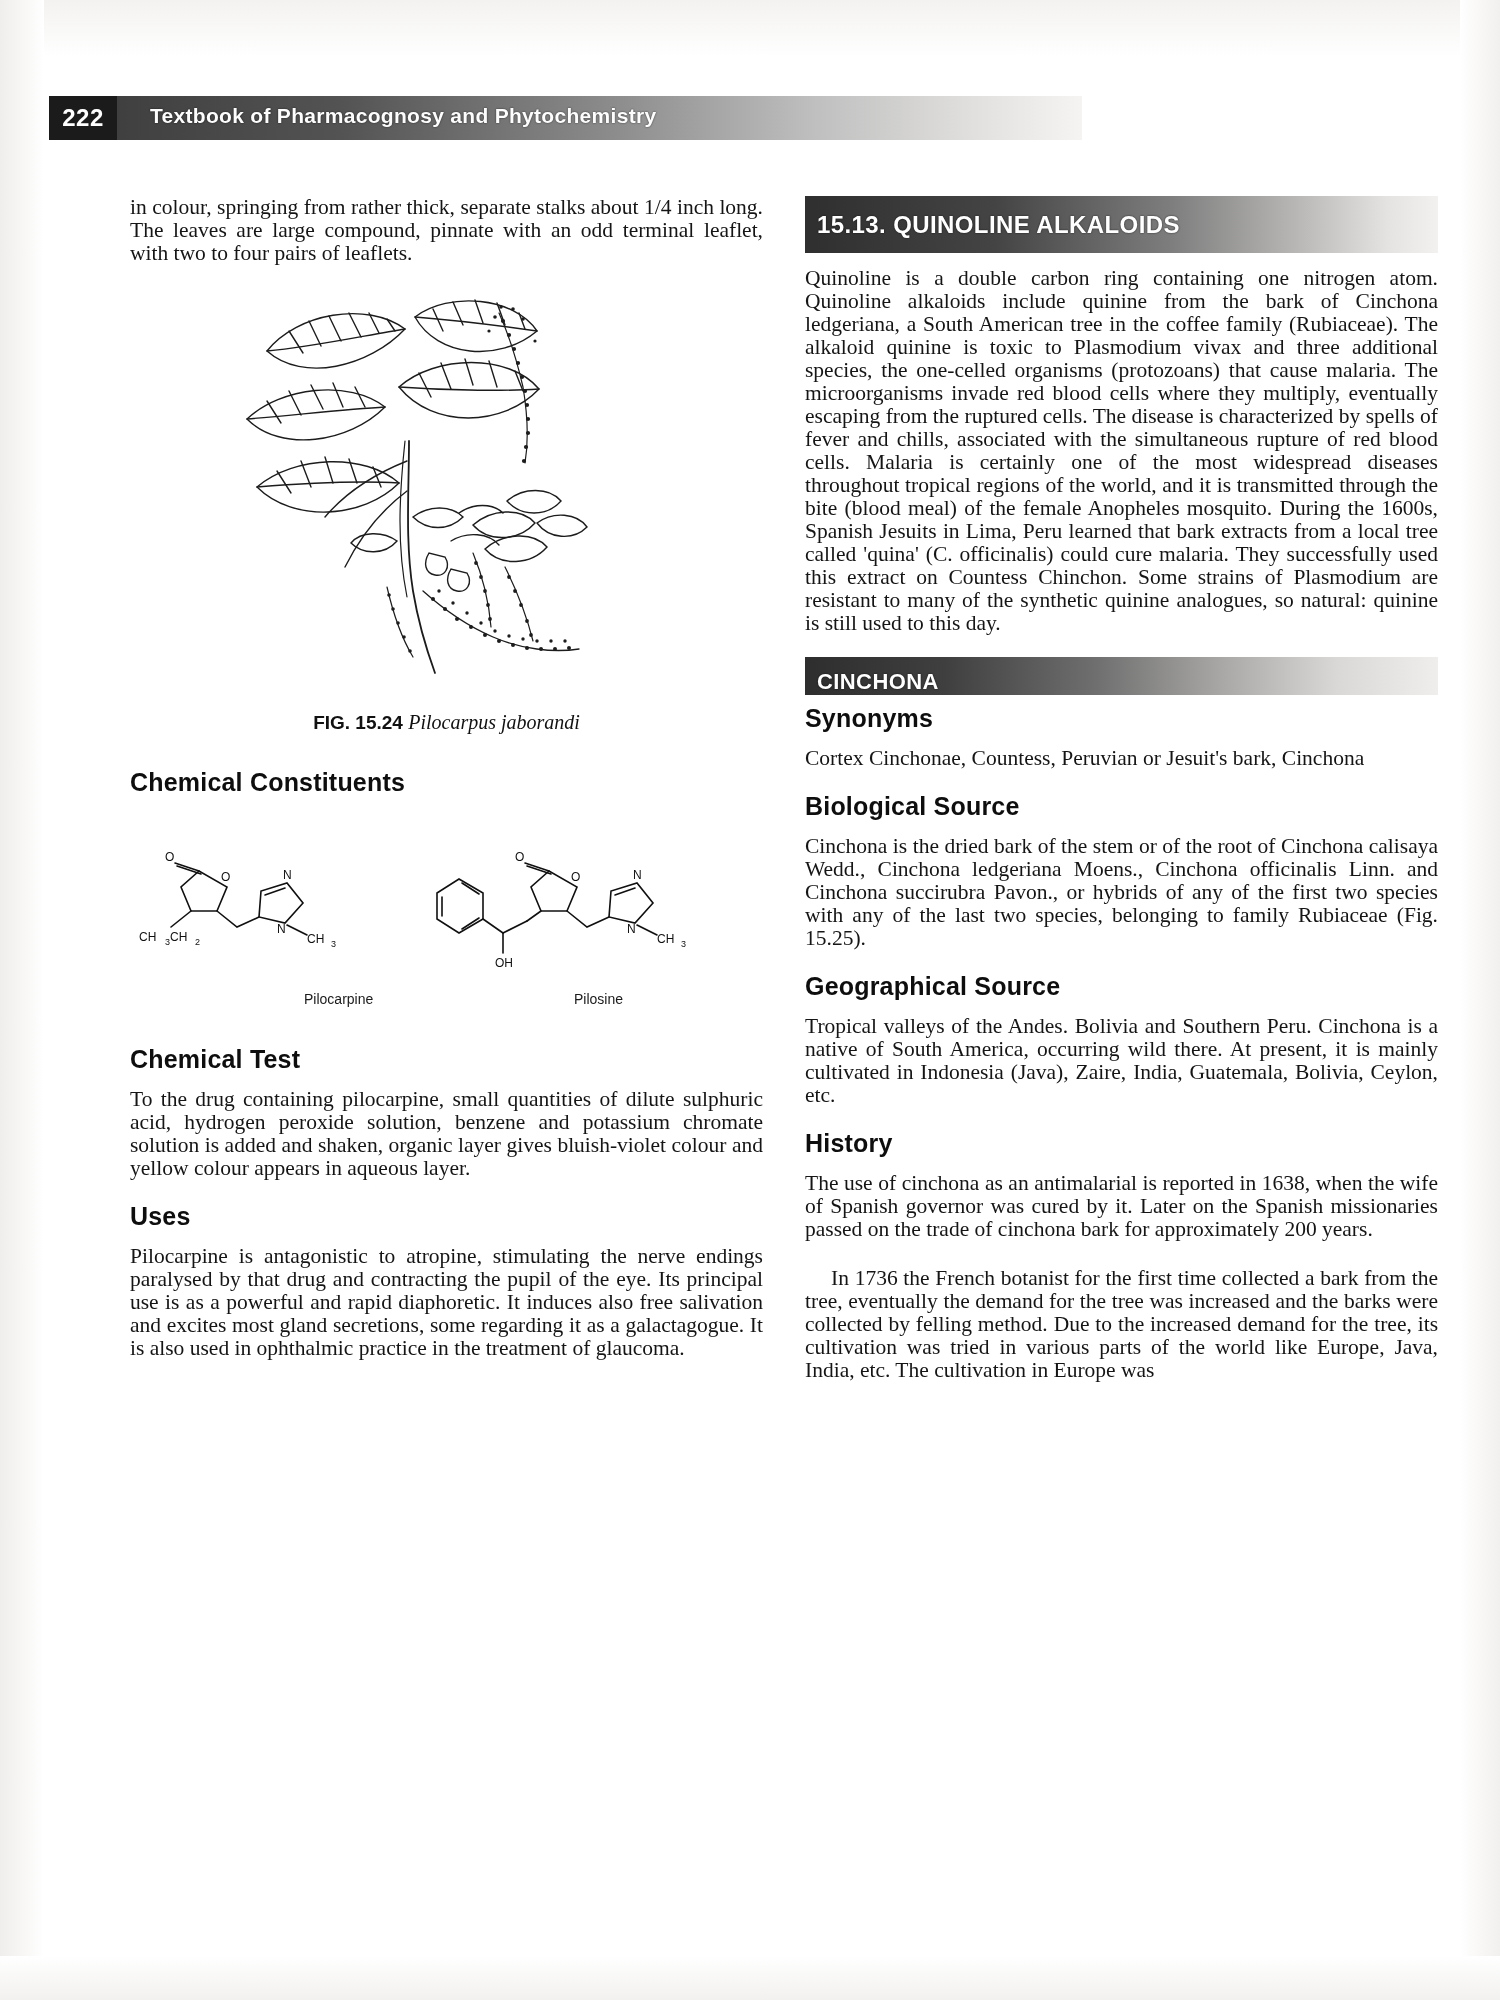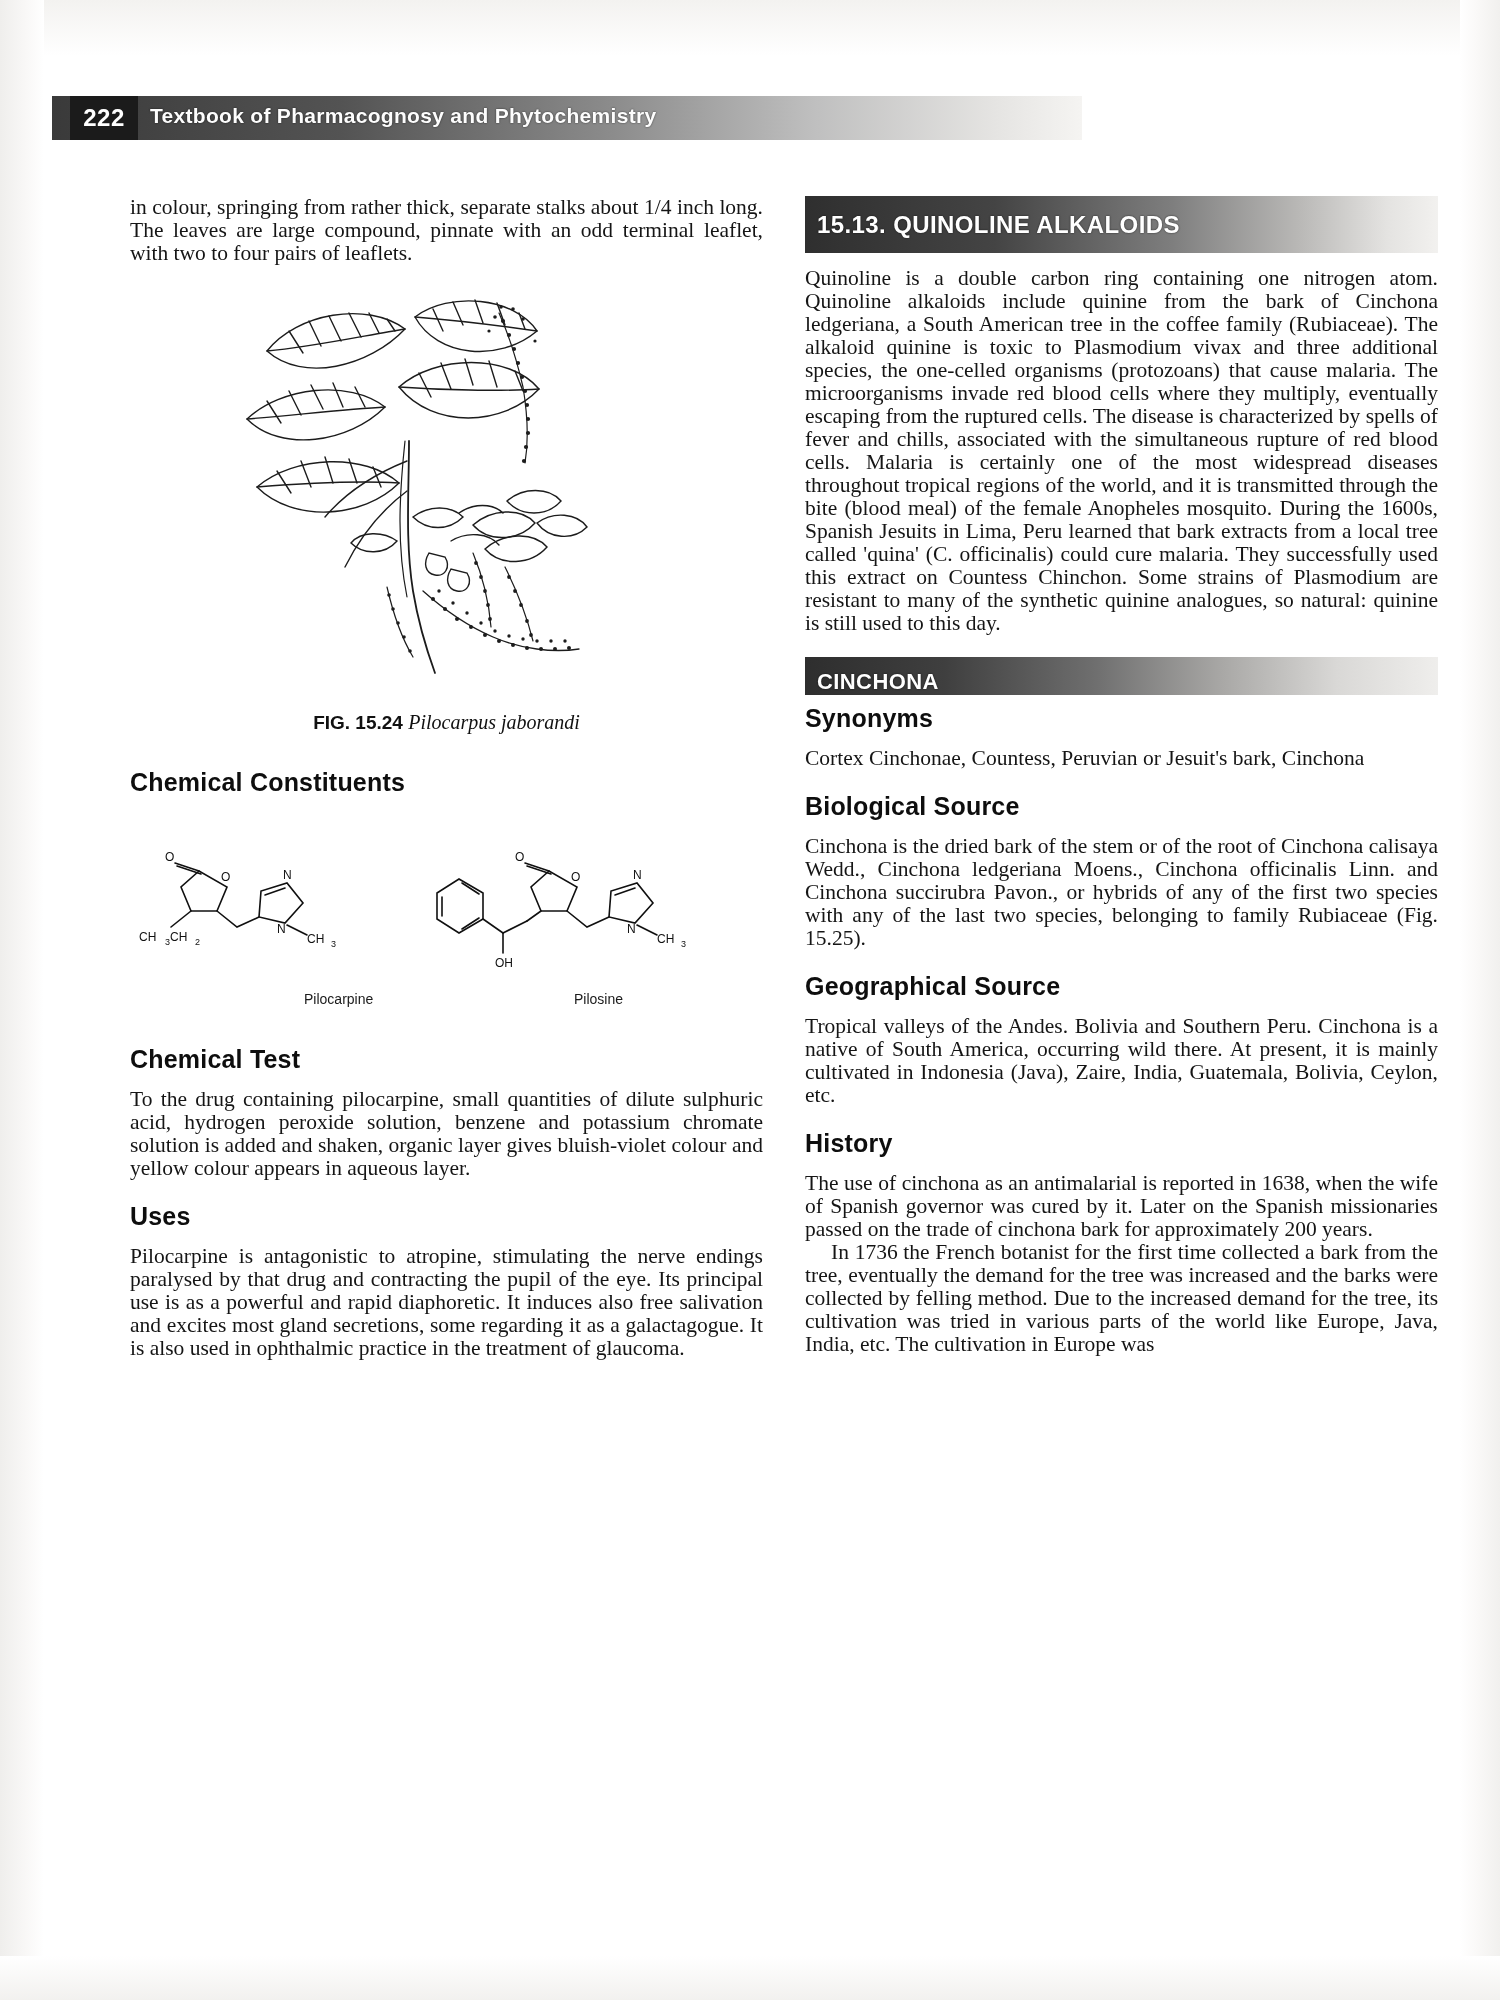--- a/index.html
+++ b/index.html
@@ -48,21 +48,21 @@
   .header-band {
     position: absolute;
     left: 52px;
     top: 96px;
     width: 1030px;
     height: 44px;
     background: linear-gradient(90deg, #3a3a3a 0%, #535353 28%, #8d8d8d 55%, #bfbfbf 74%, #e6e5e3 92%, #f5f4f2 100%);
   }
   .page-number-box {
     position: absolute;
-    left: 70px;
+    left: 49px;
     top: 96px;
     width: 68px;
     height: 44px;
     background: #1b1b1b;
     color: #fff;
     font-family: "Liberation Sans", sans-serif;
     font-weight: bold;
     font-size: 24px;
     line-height: 44px;
     text-align: center;
@@ -92,21 +92,21 @@
   .col-right { left: 805px; }
 
   p.body {
     margin: 0 0 0 0;
     font-size: 21.5px;
     line-height: 23px;
     text-align: justify;
     text-justify: inter-word;
     color: #151515;
   }
-  p.body + p.body { margin-top: 0; }
+  p.body + p.body { margin-top: 26px; }
   p.indent { text-indent: 26px; }
 
   h2.section {
     font-family: "Liberation Sans", sans-serif;
     font-weight: bold;
     font-size: 25px;
     margin: 0;
     color: #0e0e0e;
     letter-spacing: 0.2px;
   }

